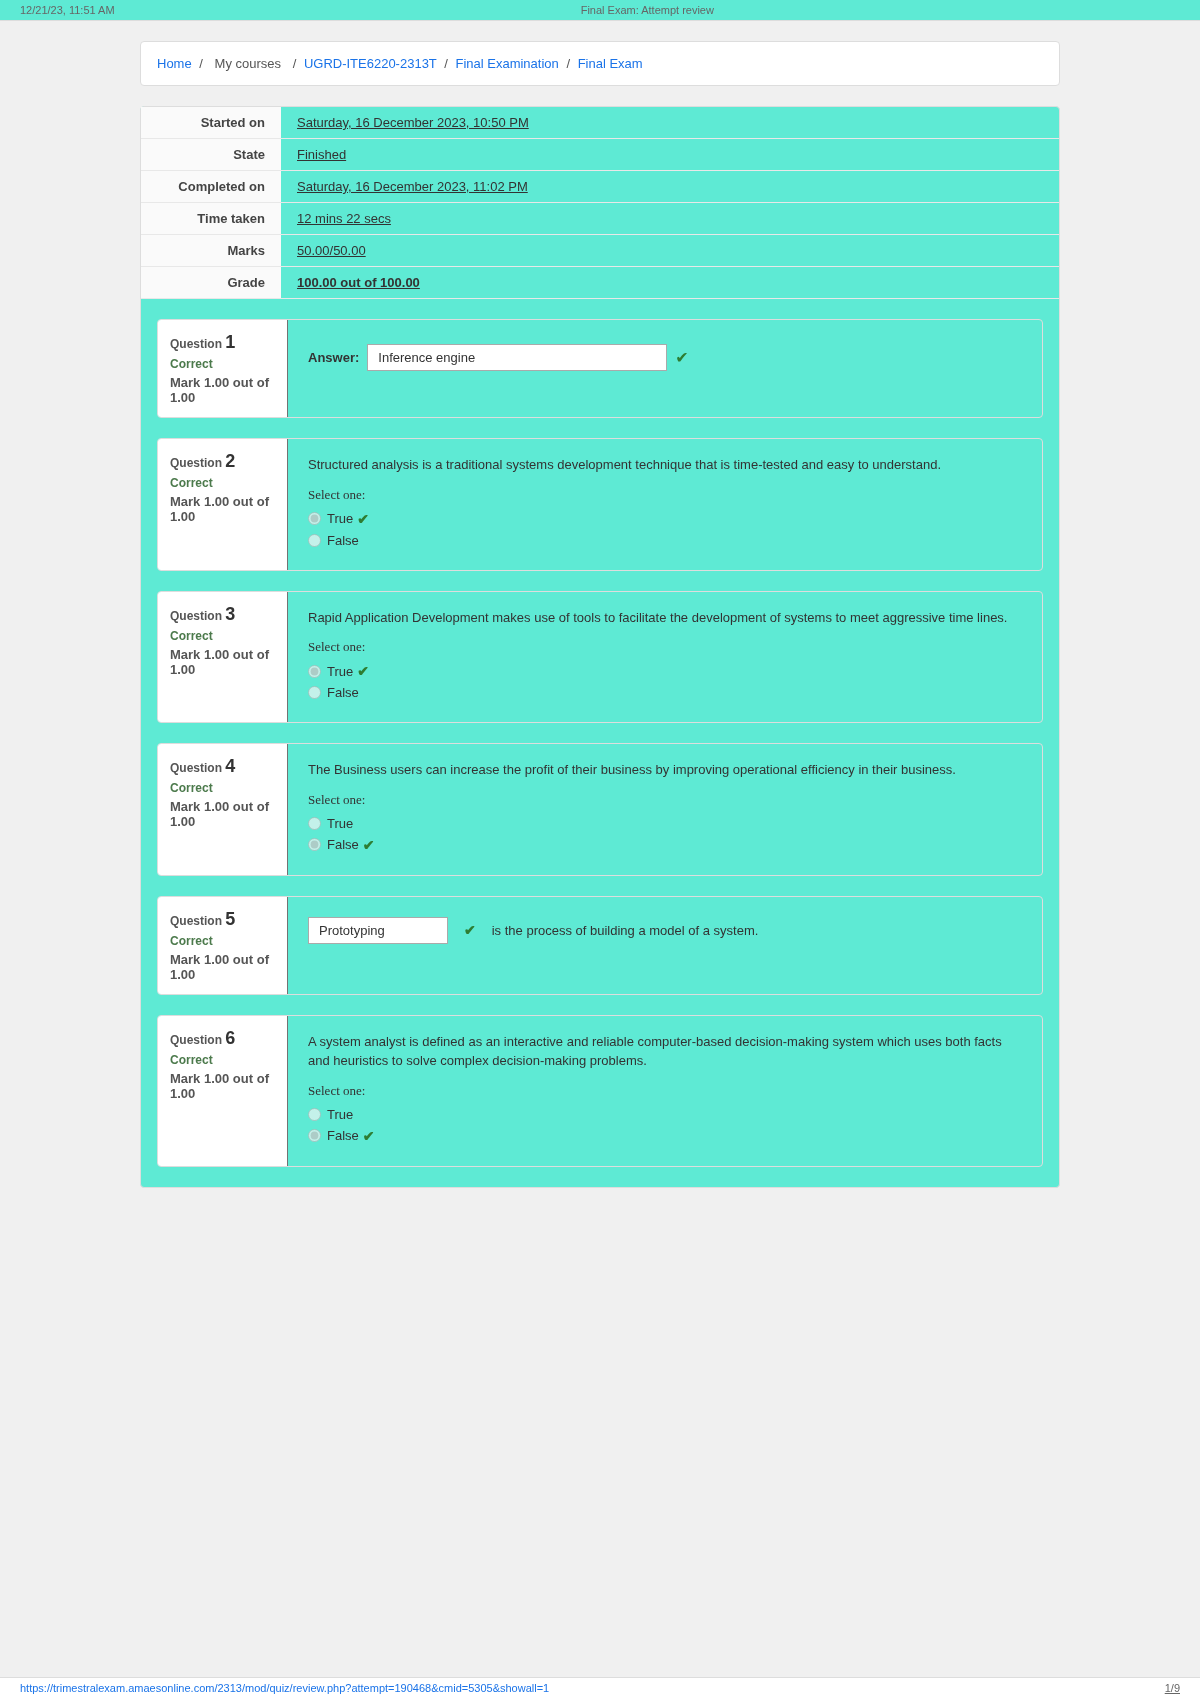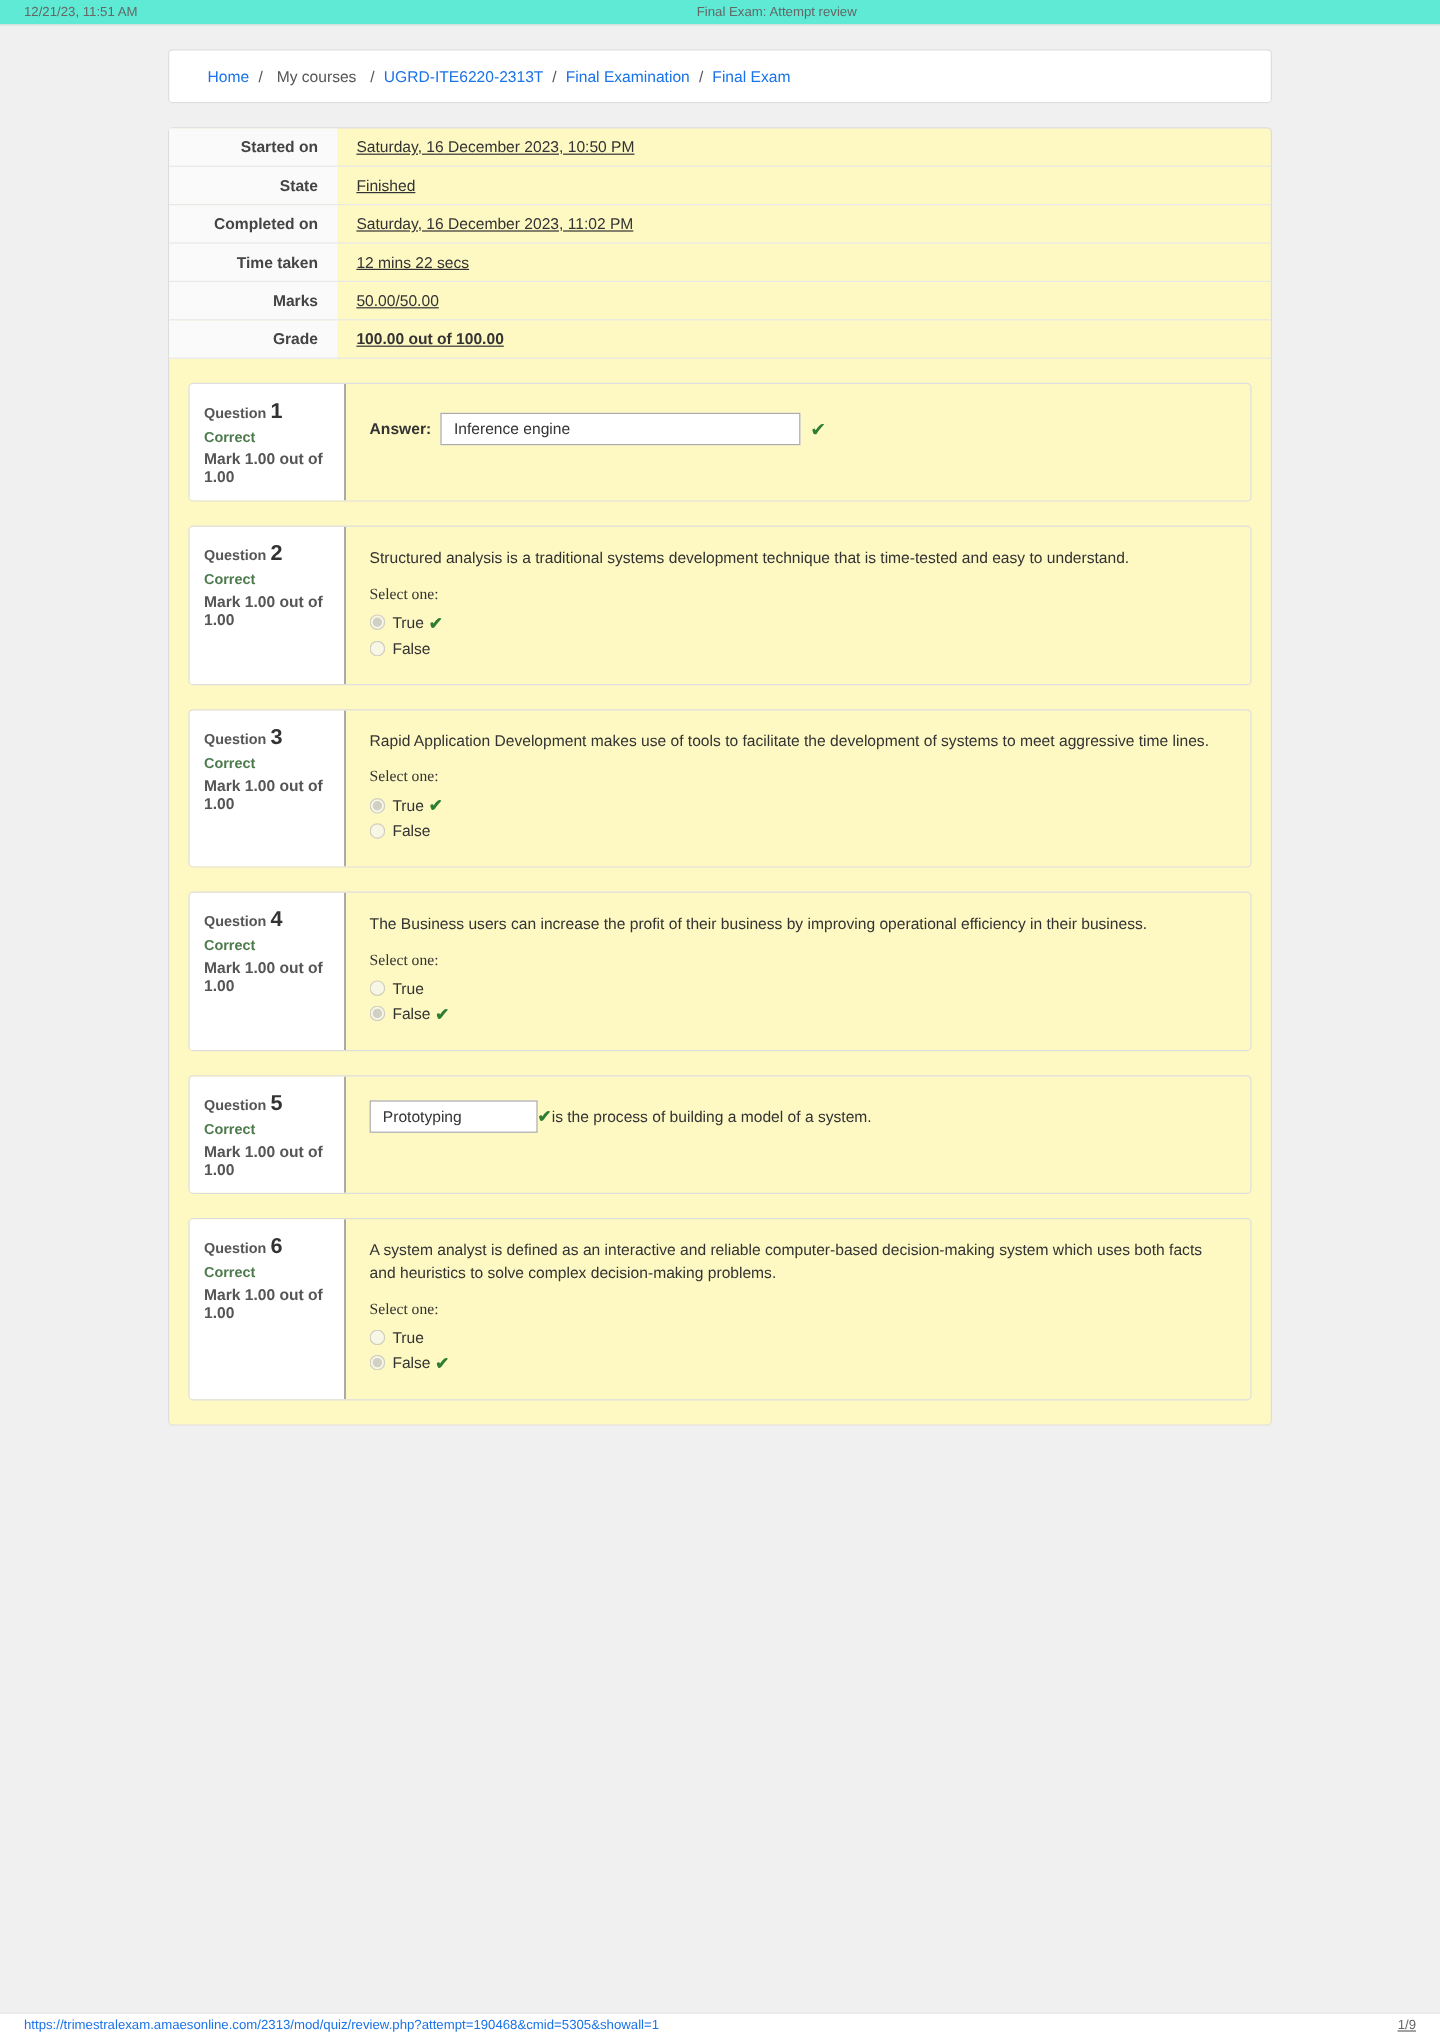--- a/index.html
+++ b/index.html
@@ -20,34 +20,34 @@
     }
     .page-wrapper {
       max-width: 960px;
       margin: 0 auto;
       padding: 20px;
     }
     .breadcrumb-box {
       background: #fff;
       border: 1px solid #ddd;
       border-radius: 4px;
-      padding: 14px 32px;
+      padding: 14px 16px;
       margin-bottom: 20px;
     }
     .breadcrumb {
       font-size: 13px;
       color: #555;
     }
     .breadcrumb a {
       color: #1a73e8;
       text-decoration: none;
     }
     .breadcrumb span { color: #555; margin: 0 4px; }
     .main-card {
-      background: #fef9c3;
+      background: #5eead4;
       border: 1px solid #ddd;
       border-radius: 4px;
       padding: 0;
       margin-bottom: 18px;
     }
     .summary-table {
       width: 100%;
       border-collapse: collapse;
       margin-bottom: 20px;
     }
@@ -157,21 +157,21 @@
     }
     .correct-check {
       color: #2e7d32;
       font-size: 14px;
       font-weight: bold;
     }
     
     .fill-blank-row {
       display: flex;
       align-items: center;
-      gap: 0;
+      gap: 16px;
       margin-top: 4px;
     }
     .fill-blank-input {
       border: 1px solid #aaa;
       padding: 5px 10px;
       font-size: 13px;
       width: 140px;
       color: #333;
       background: #fff;
     }

